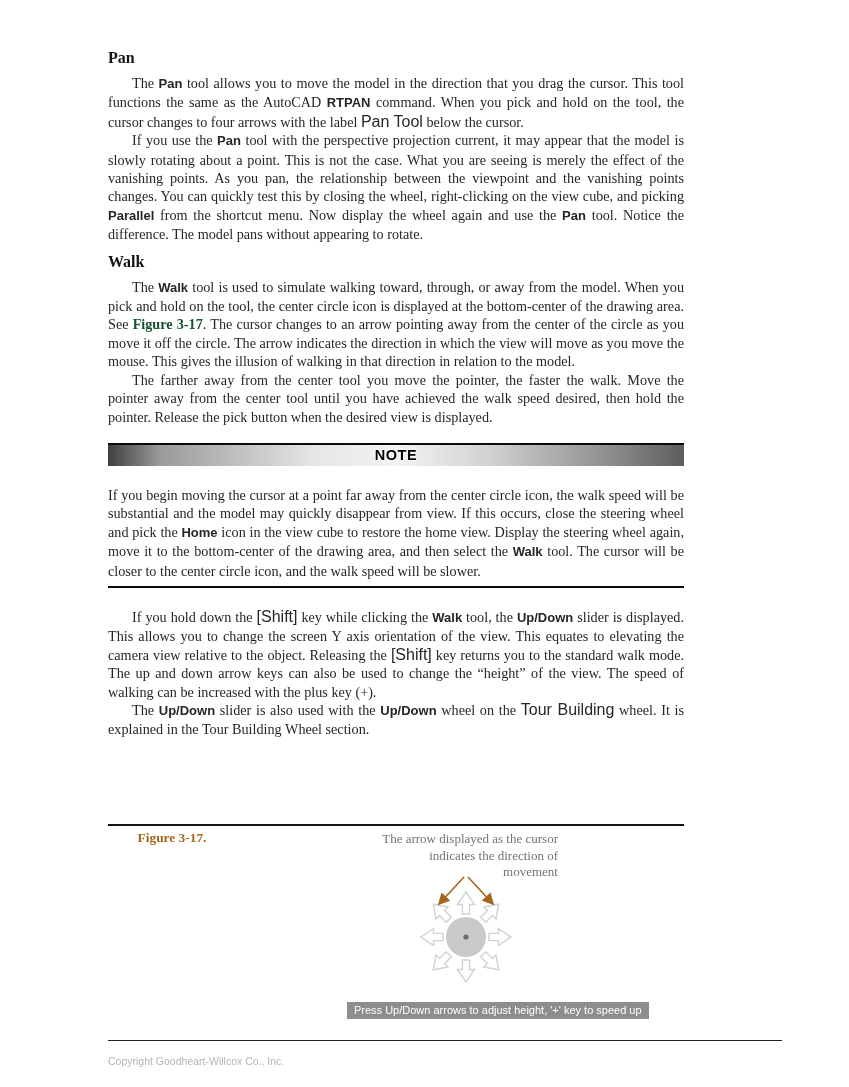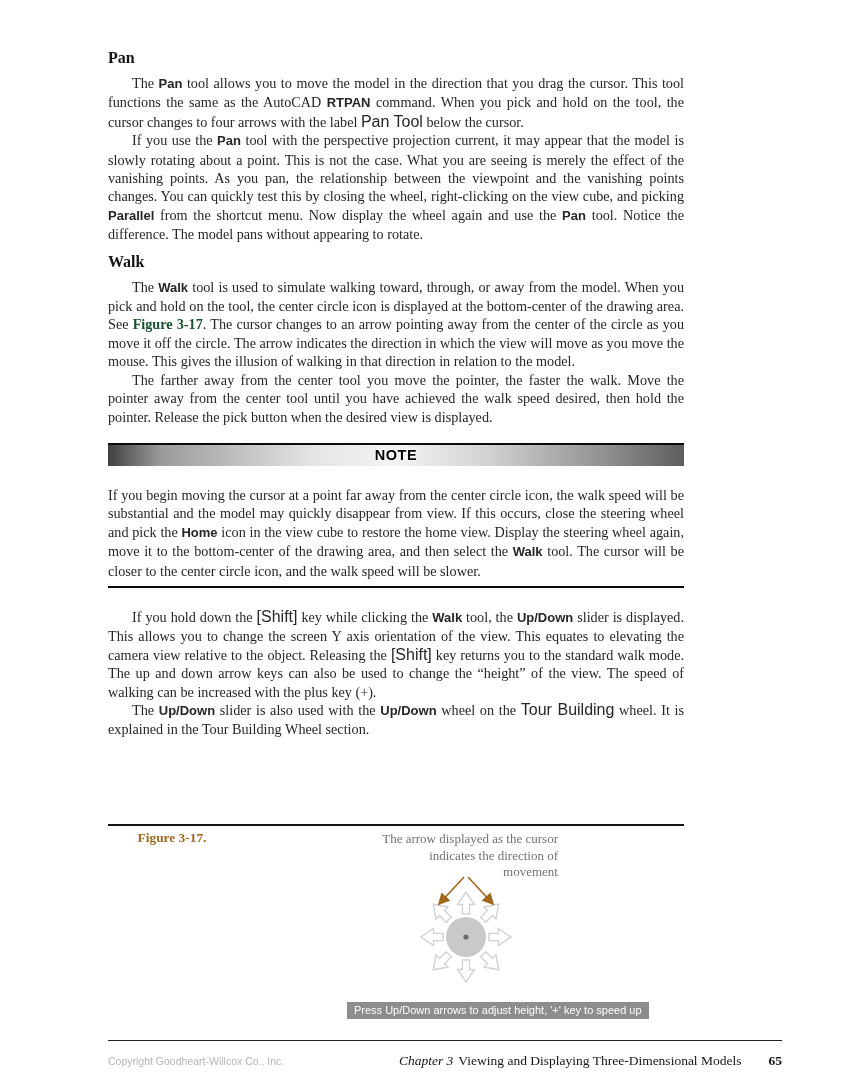--- a/index.html
+++ b/index.html
@@ -128,16 +128,13 @@
     <path d="M76,11 L51,38" marker-end="url(#ah)"></path>
     <path d="M80,11 L105,38" marker-end="url(#ah)"></path>
   </g>
 </svg>
 
 <div class="fig-status">Press Up/Down arrows to adjust height, '+' key to speed up</div>
 
 <div class="footer-rule"></div>
 <div class="footer">
   <span class="copyright">Copyright Goodheart-Willcox Co., Inc.</span>
-  <span class="chapter">
-    <span class="chapter-label">Chapter 3</span><span>Viewing and Displaying Three-Dimensional Models</span><span class="page-num">65</span>
-  </span>
 </div>
 
 </body></html>

